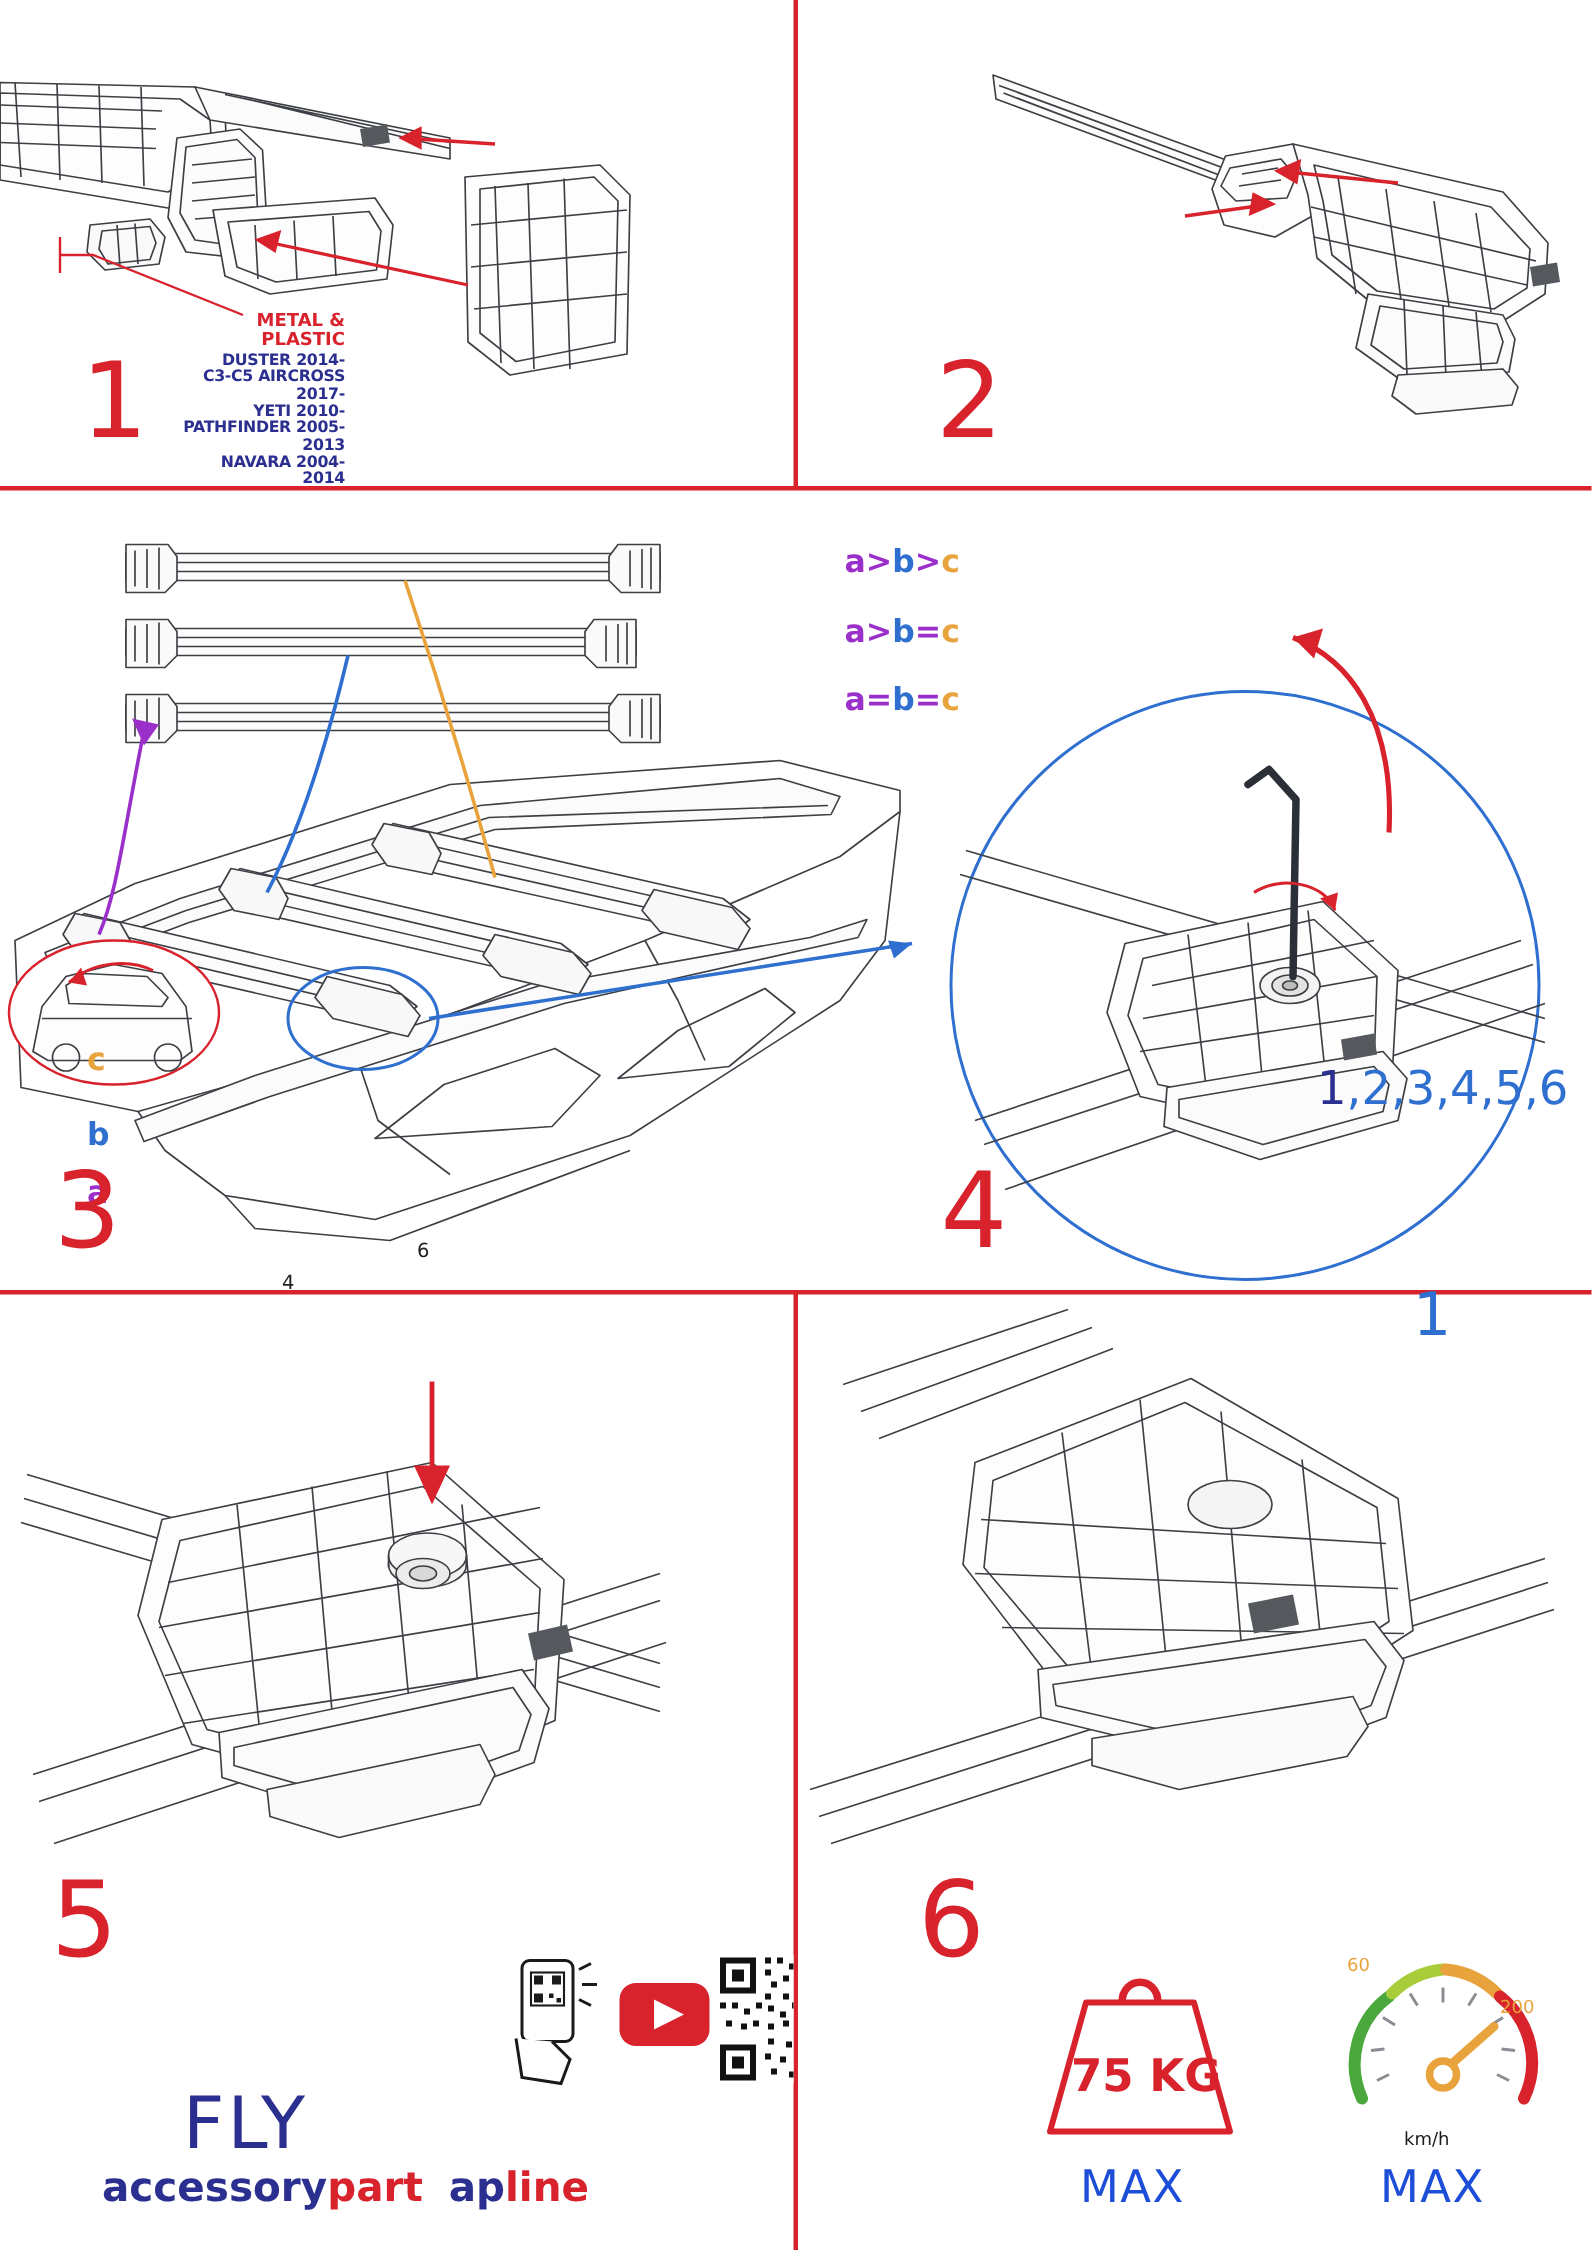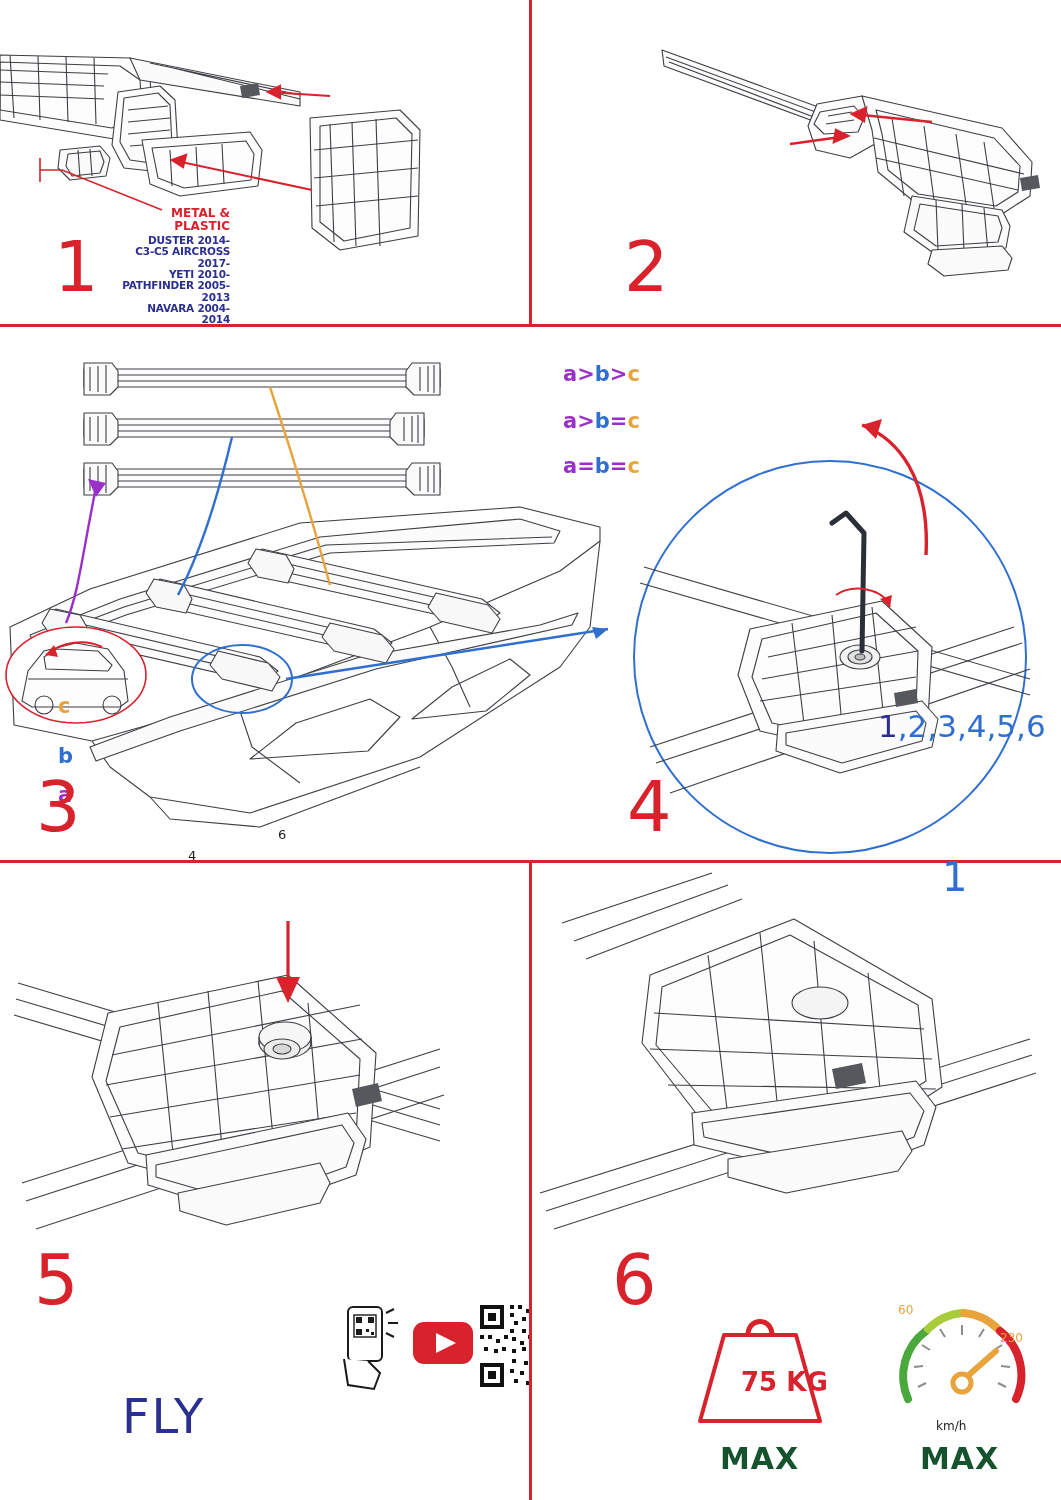--- a/index.html
+++ b/index.html
@@ -134,31 +134,29 @@
     font-size: 27px;
     white-space: nowrap;
   }
   .brandline .dark { color: #2b2f8f; font-weight: bold; }
   .brandline .red { color: #d8222c; font-weight: bold; }
   
   .weight-txt {
     position: absolute;
     font-family: "DejaVu Sans", sans-serif;
     font-weight: bold;
-    font-size: 26px;
+    font-size: 30px;
     color: #d8222c;
-    margin-left: 27px;
   }
   .max-txt {
     position: absolute;
     font-family: "DejaVu Sans", sans-serif;
     font-size: 30px;
-    color: #14532d;
+    color: #1d4ed8;
     letter-spacing: 1px;
-    font-weight: bold;
   }
   .kmh {
     position: absolute;
     font-family: "DejaVu Sans", sans-serif;
     font-size: 12px;
     color: #1a1a1a;
   }
   .gauge-num {
     position: absolute;
     font-family: "DejaVu Sans", sans-serif;
@@ -441,20 +439,23 @@
         <path d="M352 226 L378 220 L382 238 L356 244 Z" fill="#55595e" stroke="none"></path>
       </g>
 
       <path d="M288 58 L288 126" stroke="#d8222c" stroke-width="3.2" fill="none"></path>
       <path d="M288 140 L276 114 L300 114 Z" fill="#d8222c"></path>
     </svg>
 
     <div class="stepnum" style="left:34px;top:382px;">5</div>
 
     <div class="fly" style="left:122px;top:505px;">FLY</div>
+    <div class="brandline" style="left:68px;top:580px;">
+      <span class="dark">accessory</span><span class="red">part</span>&nbsp;&nbsp;<span class="dark">ap</span><span class="red">line</span>
+    </div>
 
     <svg style="position:absolute;left:330px;top:440px;" width="70" height="90" viewBox="0 0 70 90">
       <rect x="18" y="4" width="34" height="54" rx="5" fill="#ffffff" stroke="#1a1a1a" stroke-width="2"></rect>
       <rect x="24" y="12" width="22" height="22" fill="none" stroke="#1a1a1a" stroke-width="1.4"></rect>
       <rect x="26" y="14" width="6" height="6" fill="#1a1a1a"></rect>
       <rect x="38" y="14" width="6" height="6" fill="#1a1a1a"></rect>
       <rect x="26" y="26" width="6" height="6" fill="#1a1a1a"></rect>
       <rect x="36" y="26" width="3" height="3" fill="#1a1a1a"></rect>
       <rect x="41" y="29" width="3" height="3" fill="#1a1a1a"></rect>
       <path d="M14 56 L18 82 L44 86 L50 70 L38 58" fill="#ffffff" stroke="#1a1a1a" stroke-width="2"></path>
@@ -566,18 +567,18 @@
       <path d="M36 34 A 56 56 0 0 1 70 18" stroke="#a8cc3a" stroke-width="8" fill="none" stroke-linecap="round"></path>
       <path d="M72 18 A 56 56 0 0 1 106 34" stroke="#e8a33d" stroke-width="8" fill="none" stroke-linecap="round"></path>
       <path d="M108 36 A 56 56 0 0 1 124 104" stroke="#d8222c" stroke-width="8" fill="none" stroke-linecap="round"></path>
       <g stroke="#8a8d91" stroke-width="2">
         <path d="M26 92 L34 88 M22 72 L31 71 M30 50 L38 55 M48 34 L53 42 M70 30 L70 40 M92 34 L87 42 M110 50 L102 55 M118 72 L109 71 M114 92 L106 88"></path>
       </g>
       <path d="M70 86 L104 56" stroke="#e8a33d" stroke-width="6" stroke-linecap="round" fill="none"></path>
       <circle cx="70" cy="88" r="9" fill="#ffffff" stroke="#e8a33d" stroke-width="5"></circle>
     </svg>
     <div class="gauge-num" style="left:366px;top:440px;">60</div>
-    <div class="gauge-num right" style="left:468px;top:468px;">230</div>
+    <div class="gauge-num right" style="left:468px;top:468px;">200</div>
     <div class="kmh" style="left:404px;top:556px;">km/h</div>
     <div class="max-txt" style="left:388px;top:578px;">MAX</div>
   </div>
 
 </div>
 
 </body></html>

